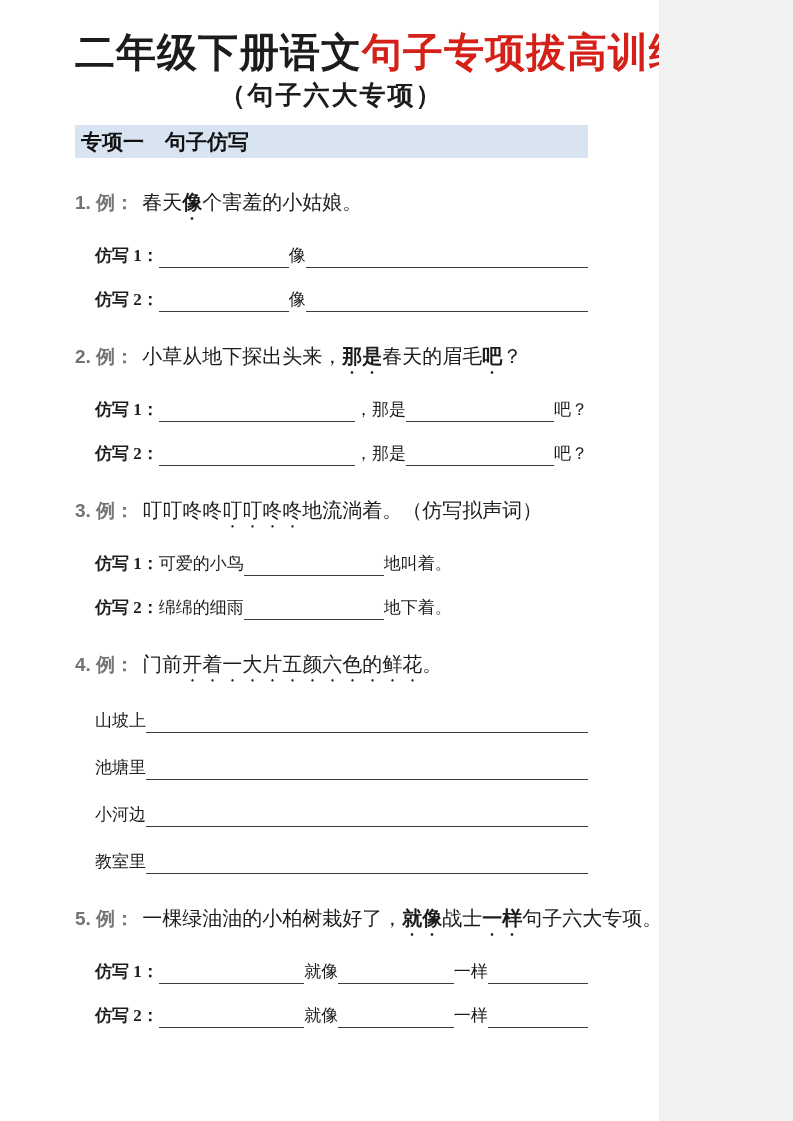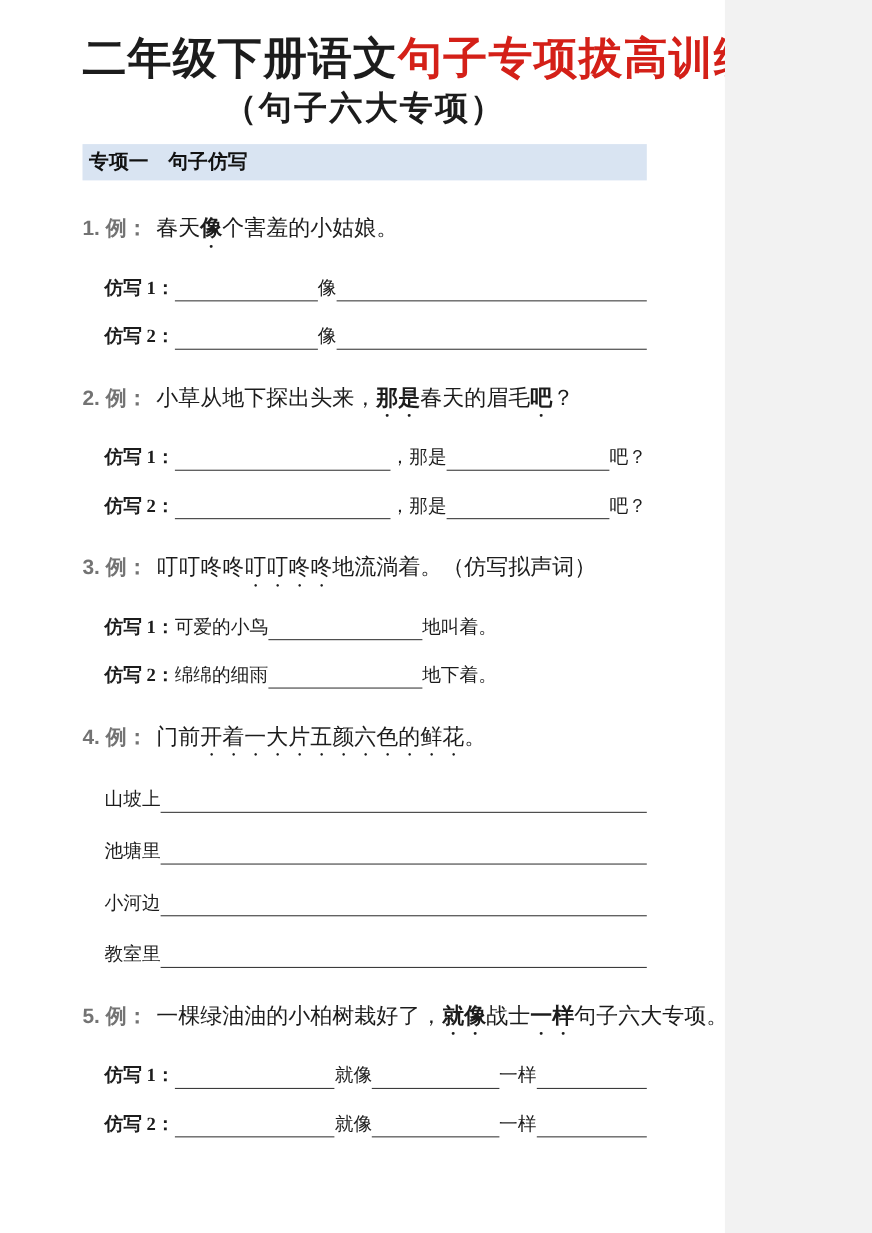--- a/index.html
+++ b/index.html
@@ -20,32 +20,32 @@
   .title {
     text-align: center;
     font-size: 40px; font-weight: bold;
     line-height: 1.15;
     letter-spacing: 1px;
     white-space: nowrap;
   }
   .title .red { color: #d42018; }
   .subtitle {
     text-align: center;
-    font-size: 30px; font-weight: bold;
+    font-size: 26px; font-weight: bold;
     margin-top: 2px;
     letter-spacing: 2px;
   }
   
   .section-bar {
     margin-top: 12px;
     background: #d9e4f2;
     height: 33px;
     line-height: 33px;
     font-family: "Liberation Sans", sans-serif;
-    font-size: 18px; font-weight: bold;
+    font-size: 21px; font-weight: bold;
     padding-left: 6px;
     color: #111;
   }
   
   .intro {
     margin-top: 13px;
     font-size: 20px;
     line-height: 29px;
     text-indent: 2em;
     text-align: justify;

